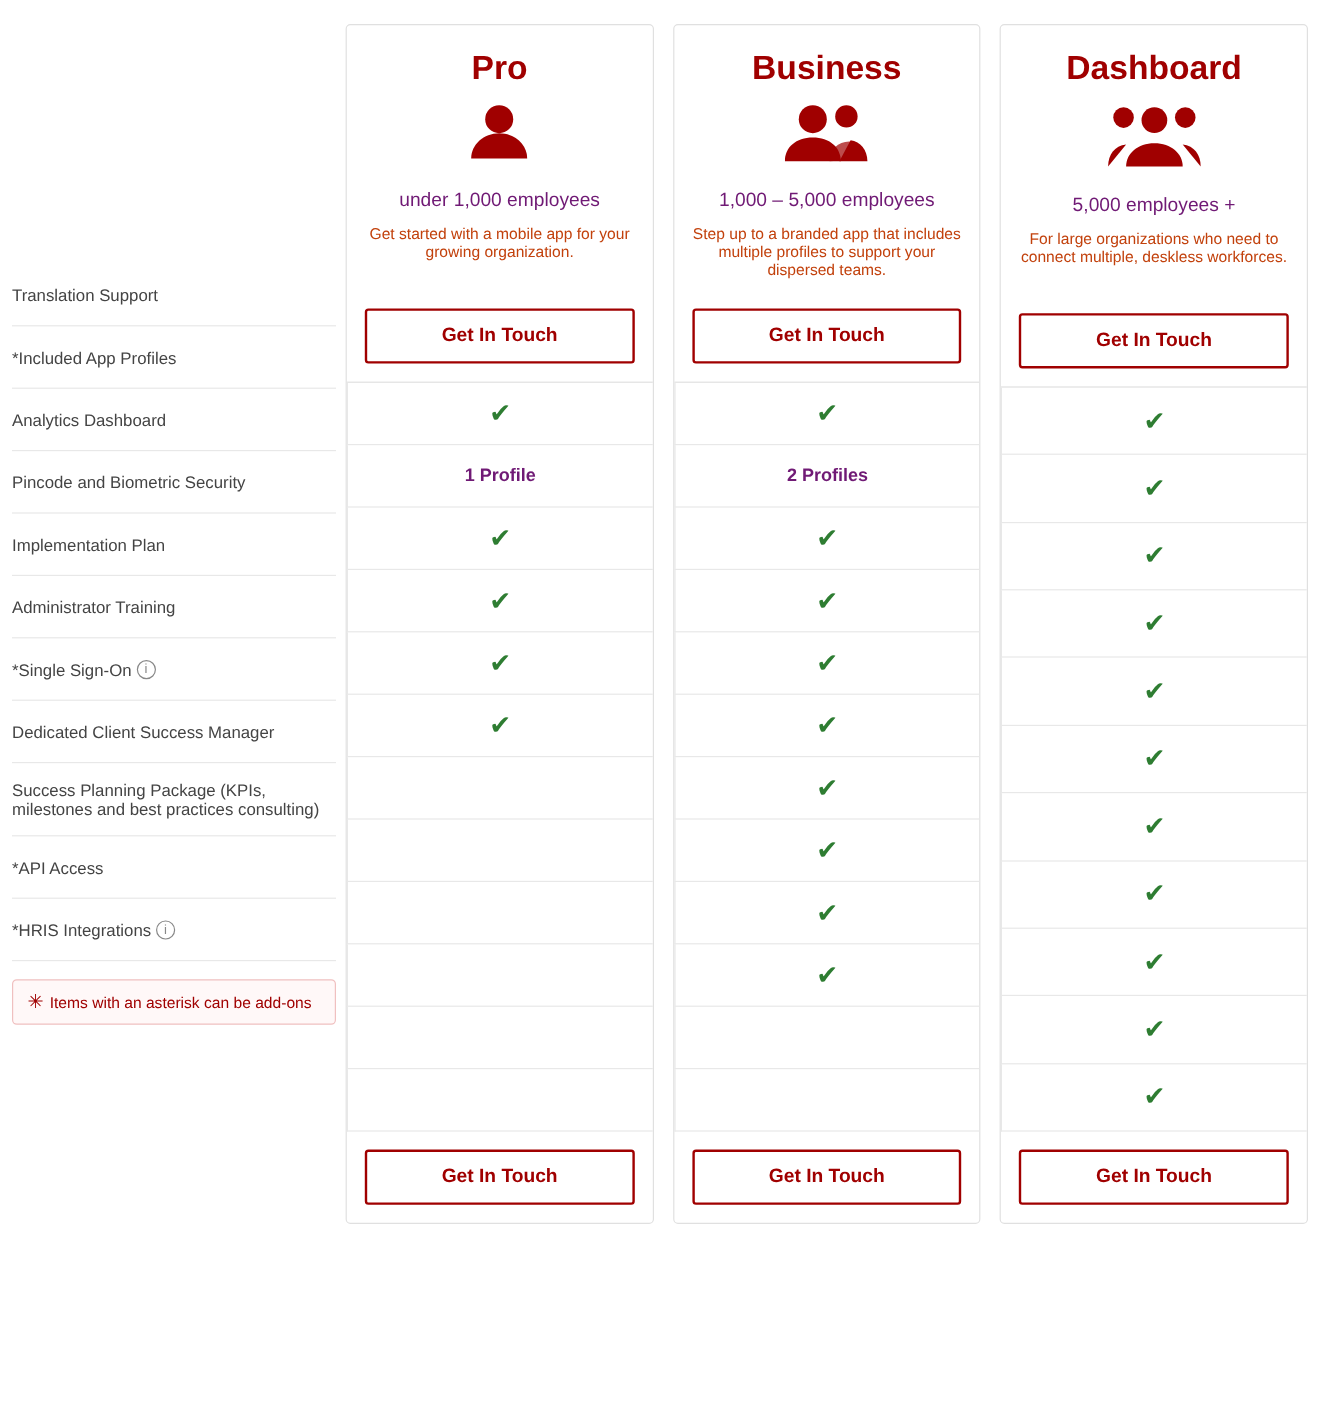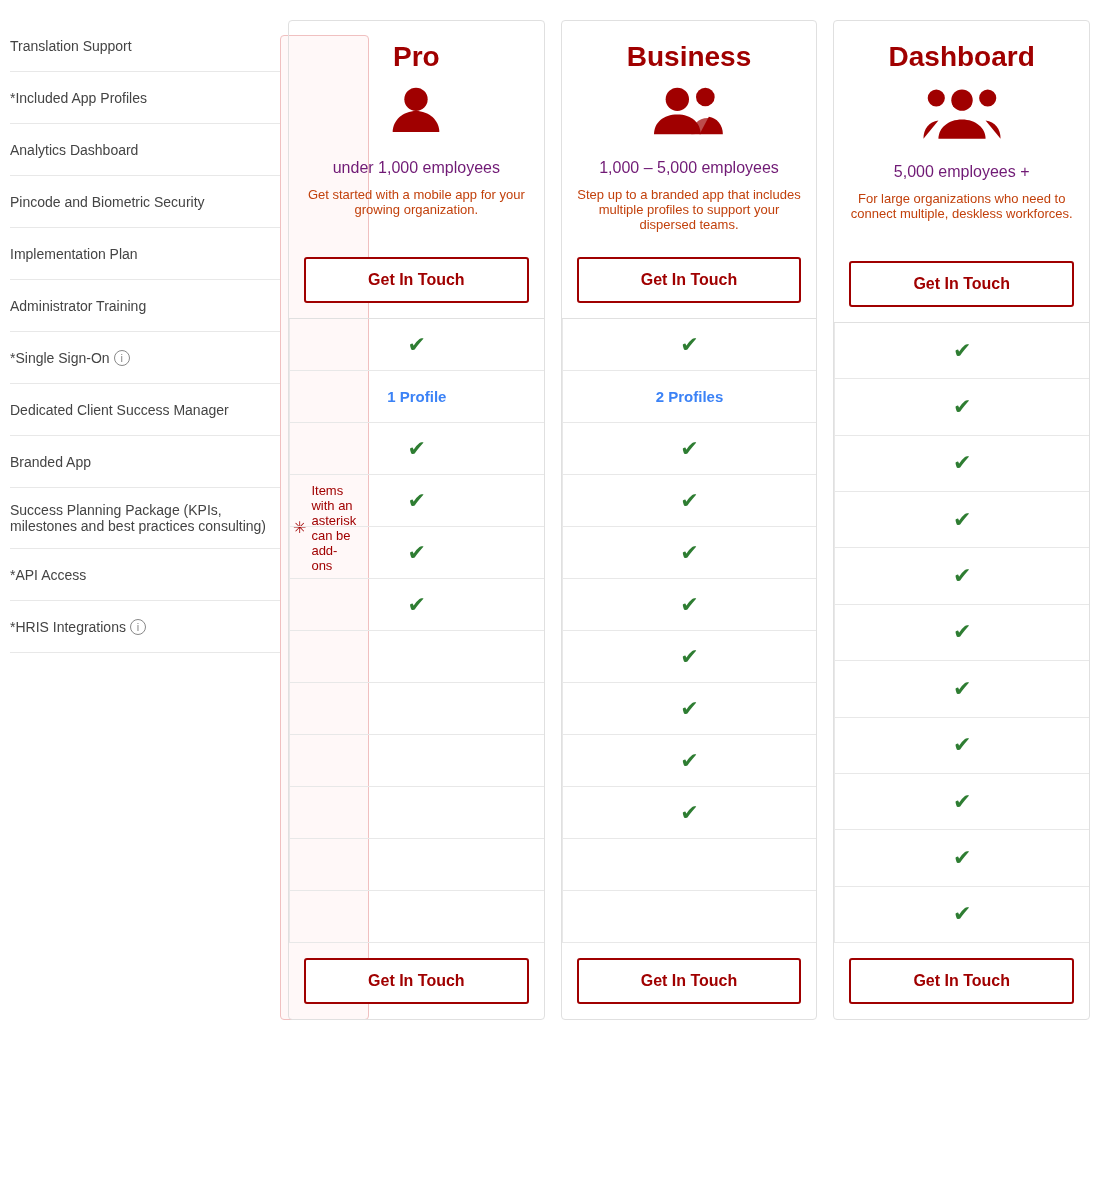--- a/index.html
+++ b/index.html
@@ -83,21 +83,21 @@
       display: flex;
       align-items: center;
       justify-content: center;
       min-height: 52px;
     }
     .checkmark {
       color: #2e7d32;
       font-size: 22px;
     }
     .profile-text {
-      color: #3b82f6;
+      color: #701a75;
       font-weight: bold;
       font-size: 15px;
     }
     .info-icon {
       display: inline-block;
       width: 16px;
       height: 16px;
       border-radius: 50%;
       border: 1.5px solid #888;
       color: #888;
@@ -126,35 +126,34 @@
     .bottom-buttons {
       padding: 15px;
       text-align: center;
     }
   </style>
 </head>
 <body>
 
 <div class="pricing-container">
 
-  <div style="display:flex; width:270px; flex-shrink:0;">
+  <div style="display:flex; flex-direction:column; width:270px; flex-shrink:0;">
 
     <div style="height:200px;"></div>
 
     <div id="feature-labels-col">
 
     <div class="feature-label">Translation Support</div>
         <div class="feature-label">*Included App Profiles</div>
         <div class="feature-label">Analytics Dashboard</div>
         <div class="feature-label">Pincode and Biometric Security</div>
         <div class="feature-label">Implementation Plan</div>
         <div class="feature-label">Administrator Training</div>
         <div class="feature-label">*Single Sign-On<span class="info-icon">i</span></div>
         <div class="feature-label">Dedicated Client Success Manager</div>
-        <div class="feature-label">Branded App</div>
         <div class="feature-label">Success Planning Package (KPIs, milestones and best practices consulting)</div>
         <div class="feature-label">*API Access</div>
         <div class="feature-label">*HRIS Integrations<span class="info-icon">i</span></div>
       </div>
     <div class="asterisk-note">
       <span class="asterisk-star">✳</span>
       <span>Items with an asterisk can be add-ons</span>
     </div>
   </div>
 

